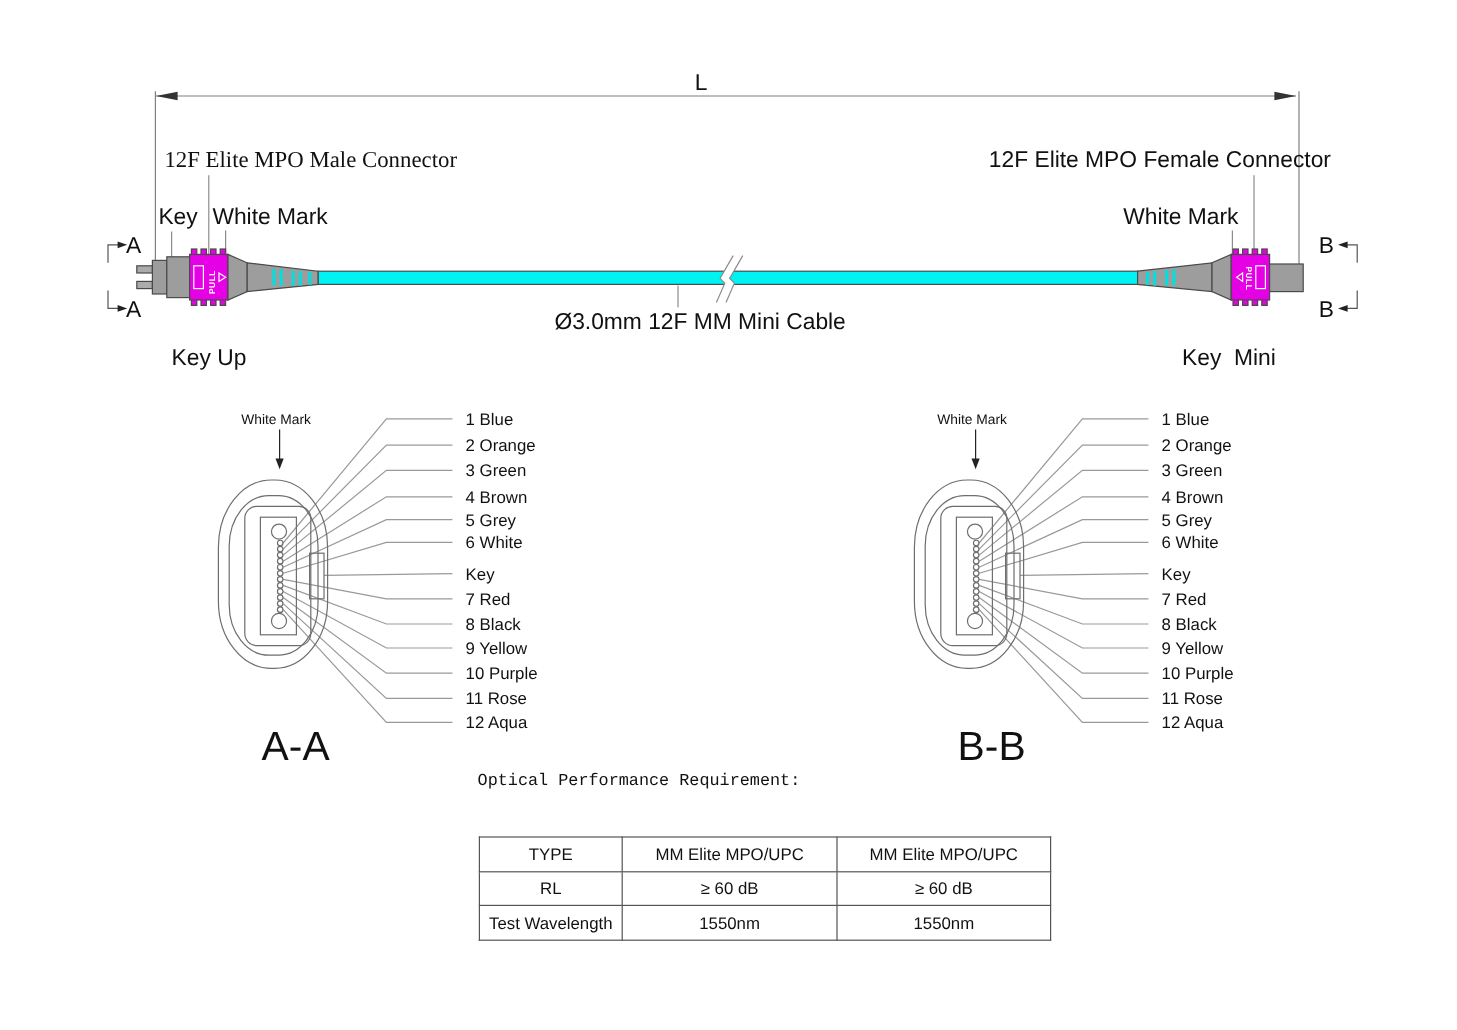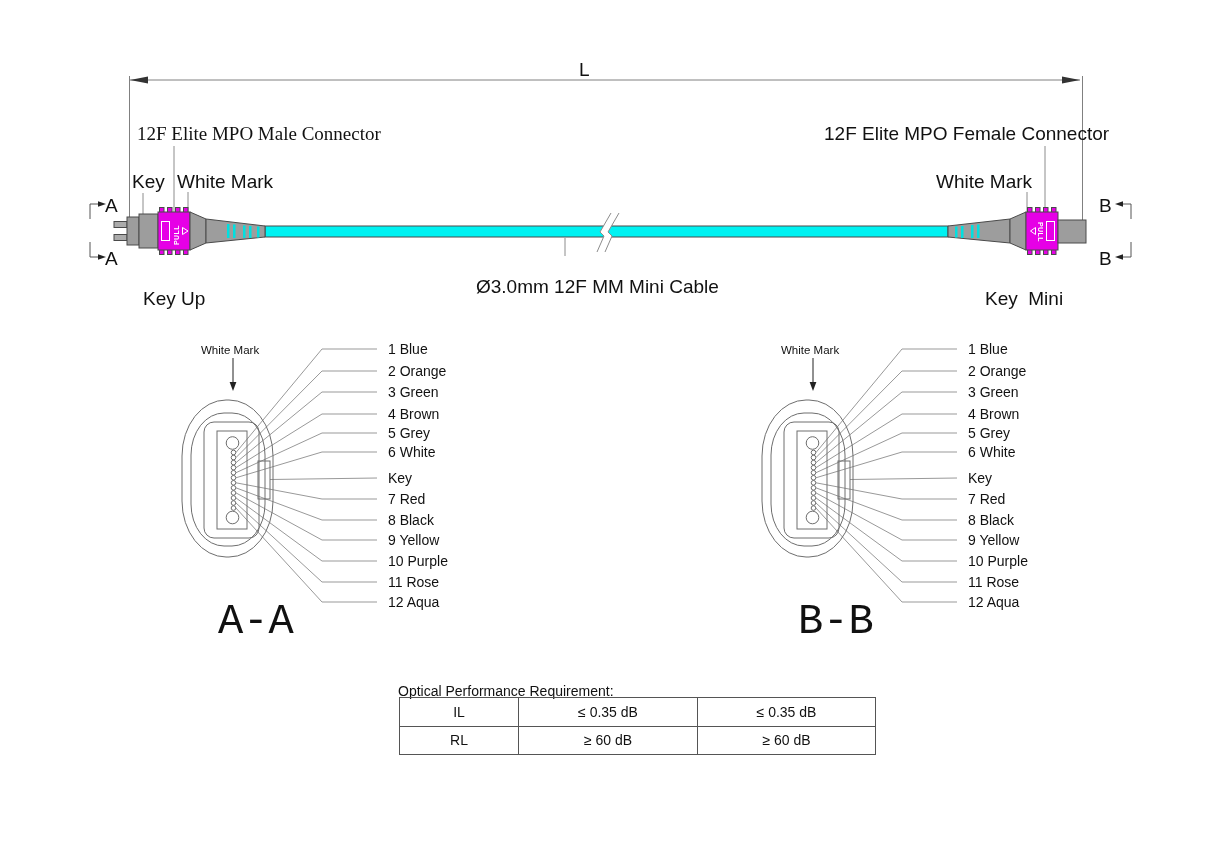--- a/index.html
+++ b/index.html
@@ -4,21 +4,21 @@
 <style>
   html,body{margin:0;padding:0;}
   body{
     width:1214px;height:858px;position:relative;overflow:hidden;
     background:#ffffff;color:#111;
     font-family:"Liberation Sans",sans-serif;
   }
   .lbl{position:absolute;white-space:nowrap;font-size:19px;line-height:21px;}
   .lbl.pre{white-space:pre;}
   .lbl.sm{font-size:11.5px;line-height:13px;}
-  .lbl.big{font-size:42px;line-height:34px;font-family:Liberation Mono, monospace;}
+  .lbl.big{font-size:34px;line-height:34px;}
   .lbl.tbl-title{font-size:14px;line-height:15px;}
   .fiber-label{position:absolute;font-size:14px;line-height:20px;white-space:nowrap;}
   #linework{position:absolute;left:0;top:0;}
   table.opt{
     position:absolute;left:399px;top:697px;border-collapse:collapse;
     table-layout:fixed;font-size:14px;color:#111;
   }
   table.opt td{
     border:1px solid #555;text-align:center;vertical-align:middle;
     height:27.5px;padding:0 4px;overflow:hidden;
@@ -206,21 +206,21 @@
 <div class="lbl" style="left:579px;top:59px;">L</div>
 <div class="lbl" style="left:137px;top:123px;font-family:Liberation Serif, serif;">12F Elite MPO Male Connector</div>
 <div class="lbl" style="left:824px;top:123px;">12F Elite MPO Female Connector</div>
 <div class="lbl" style="left:132px;top:171px;">Key</div>
 <div class="lbl" style="left:177px;top:171px;">White Mark</div>
 <div class="lbl" style="left:936px;top:171px;">White Mark</div>
 <div class="lbl" style="left:105px;top:195px;">A</div>
 <div class="lbl" style="left:105px;top:248px;">A</div>
 <div class="lbl" style="left:1099px;top:195px;">B</div>
 <div class="lbl" style="left:1099px;top:248px;">B</div>
-<div class="lbl" style="left:476px;top:258px;margin-top:18px;">Ø3.0mm 12F MM Mini Cable</div>
+<div class="lbl" style="left:462px;top:258px;">Ø3.0mm 12F MM Mini Cable</div>
 <div class="lbl" style="left:143px;top:288px;text-align:center;">Key Up</div>
 <div class="lbl pre" style="left:985px;top:288px;">Key  Mini</div>
 
 <div class="lbl sm" style="left:201px;top:344px;">White Mark</div>
 <div class="lbl sm" style="left:781px;top:344px;">White Mark</div>
 <div class="lbl big" style="left:218px;top:605px;">A-A</div>
 <div class="lbl big" style="left:798px;top:605px;">B-B</div>
 
 <div style="position:absolute;left:0;top:0;">
     <div class="fiber-label" style="left: 388px; top: 339px;">1 Blue</div>
@@ -246,32 +246,37 @@
     <div class="fiber-label" style="left: 968px; top: 442px;">6 White</div>
     <div class="fiber-label" style="left: 968px; top: 468px;">Key</div>
     <div class="fiber-label" style="left: 968px; top: 489px;">7 Red</div>
     <div class="fiber-label" style="left: 968px; top: 510px;">8 Black</div>
     <div class="fiber-label" style="left: 968px; top: 530px;">9 Yellow</div>
     <div class="fiber-label" style="left: 968px; top: 551px;">10 Purple</div>
     <div class="fiber-label" style="left: 968px; top: 572px;">11 Rose</div>
     <div class="fiber-label" style="left: 968px; top: 592px;">12 Aqua</div>
   </div>
 
-<div class="lbl tbl-title" style="left:398px;top:684px;">Optical Performance Requirement:</div>
+<div class="lbl tbl-title" style="left:398px;top:644px;font-family:Liberation Mono, monospace;">Optical Performance Requirement:</div>
 <table class="opt">
   <colgroup>
       <col class="c0">
       <col class="c1">
       <col class="c2">
     </colgroup>
   <tbody>
       <tr>
-        <td>IL</td>
-        <td>≤ 0.35 dB</td>
-        <td>≤ 0.35 dB</td>
+        <td>TYPE</td>
+        <td>MM Elite MPO/UPC</td>
+        <td>MM Elite MPO/UPC</td>
       </tr>
       <tr>
         <td>RL</td>
         <td>≥ 60 dB</td>
         <td>≥ 60 dB</td>
       </tr>
+      <tr>
+        <td>Test Wavelength</td>
+        <td>1550nm</td>
+        <td>1550nm</td>
+      </tr>
     </tbody>
 </table>
 
 </body></html>

